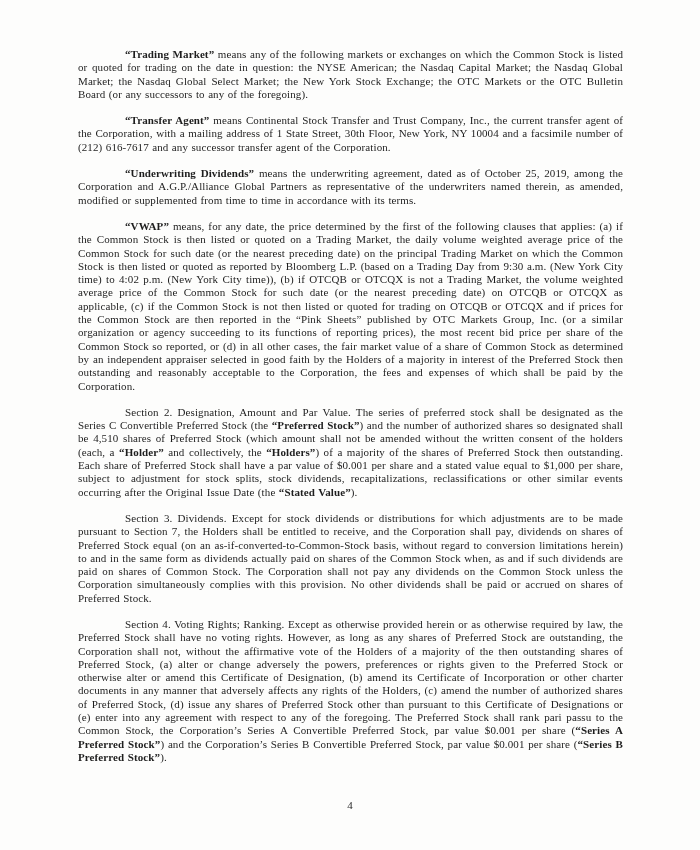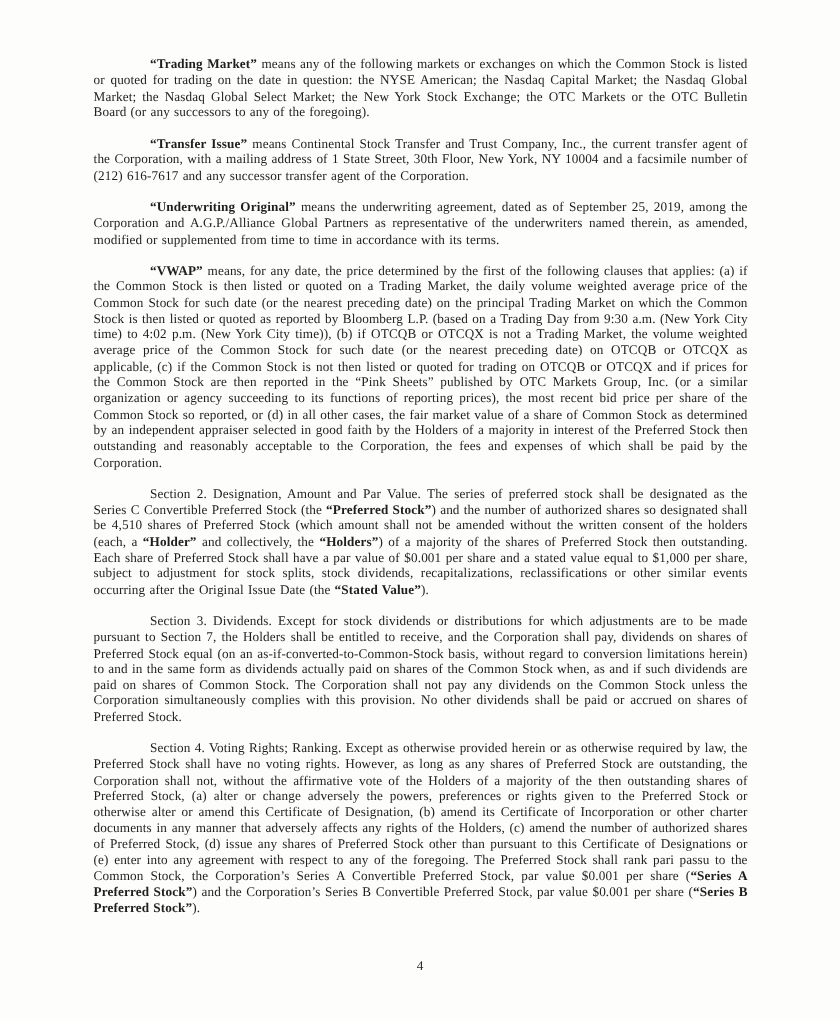--- a/index.html
+++ b/index.html
@@ -43,22 +43,22 @@
     font-size: 11px;
     color: #2a2a2a;
   }
 </style>
 </head>
 <body>
 
 <div class="page">
   <div class="content">
       <p><span class="run bold">“Trading Market”</span><span class="run normal"> means any of the following markets or exchanges on which the Common Stock is listed or quoted for trading on the date in question: the NYSE American; the Nasdaq Capital Market; the Nasdaq Global Market; the Nasdaq Global Select Market; the New York Stock Exchange; the OTC Markets or the OTC Bulletin Board (or any successors to any of the foregoing).</span></p>
-      <p><span class="run bold">“Transfer Issue”</span><span class="run normal"> means Continental Stock Transfer and Trust Company, Inc., the current transfer agent of the Corporation, with a mailing address of 1 State Street, 30th Floor, New York, NY 10004 and a facsimile number of (212) 616-7617 and any successor transfer agent of the Corporation.</span></p>
-      <p><span class="run bold">“Underwriting Original”</span><span class="run normal"> means the underwriting agreement, dated as of September 25, 2019, among the Corporation and A.G.P./Alliance Global Partners as representative of the underwriters named therein, as amended, modified or supplemented from time to time in accordance with its terms.</span></p>
+      <p><span class="run bold">“Transfer Agent”</span><span class="run normal"> means Continental Stock Transfer and Trust Company, Inc., the current transfer agent of the Corporation, with a mailing address of 1 State Street, 30th Floor, New York, NY 10004 and a facsimile number of (212) 616-7617 and any successor transfer agent of the Corporation.</span></p>
+      <p><span class="run bold">“Underwriting Dividends”</span><span class="run normal"> means the underwriting agreement, dated as of October 25, 2019, among the Corporation and A.G.P./Alliance Global Partners as representative of the underwriters named therein, as amended, modified or supplemented from time to time in accordance with its terms.</span></p>
       <p><span class="run bold">“VWAP”</span><span class="run normal"> means, for any date, the price determined by the first of the following clauses that applies: (a) if the Common Stock is then listed or quoted on a Trading Market, the daily volume weighted average price of the Common Stock for such date (or the nearest preceding date) on the principal Trading Market on which the Common Stock is then listed or quoted as reported by Bloomberg L.P. (based on a Trading Day from 9:30 a.m. (New York City time) to 4:02 p.m. (New York City time)), (b) if OTCQB or OTCQX is not a Trading Market, the volume weighted average price of the Common Stock for such date (or the nearest preceding date) on OTCQB or OTCQX as applicable, (c) if the Common Stock is not then listed or quoted for trading on OTCQB or OTCQX and if prices for the Common Stock are then reported in the “Pink Sheets” published by OTC Markets Group, Inc. (or a similar organization or agency succeeding to its functions of reporting prices), the most recent bid price per share of the Common Stock so reported, or (d) in all other cases, the fair market value of a share of Common Stock as determined by an independent appraiser selected in good faith by the Holders of a majority in interest of the Preferred Stock then outstanding and reasonably acceptable to the Corporation, the fees and expenses of which shall be paid by the Corporation.</span></p>
       <p><span class="run normal">Section 2. </span><span class="run underline">Designation, Amount and Par Value</span><span class="run normal">. The series of preferred stock shall be designated as the Series C Convertible Preferred Stock (the </span><span class="run bold">“Preferred Stock”</span><span class="run normal">) and the number of authorized shares so designated shall be 4,510 shares of Preferred Stock (which amount shall not be amended without the written consent of the holders (each, a </span><span class="run bold">“Holder”</span><span class="run normal"> and collectively, the </span><span class="run bold">“Holders”</span><span class="run normal">) of a majority of the shares of Preferred Stock then outstanding. Each share of Preferred Stock shall have a par value of $0.001 per share and a stated value equal to $1,000 per share, subject to adjustment for stock splits, stock dividends, recapitalizations, reclassifications or other similar events occurring after the Original Issue Date (the </span><span class="run bold">“Stated Value”</span><span class="run normal">).</span></p>
       <p><span class="run normal">Section 3. </span><span class="run underline">Dividends</span><span class="run normal">. Except for stock dividends or distributions for which adjustments are to be made pursuant to Section 7, the Holders shall be entitled to receive, and the Corporation shall pay, dividends on shares of Preferred Stock equal (on an as-if-converted-to-Common-Stock basis, without regard to conversion limitations herein) to and in the same form as dividends actually paid on shares of the Common Stock when, as and if such dividends are paid on shares of Common Stock. The Corporation shall not pay any dividends on the Common Stock unless the Corporation simultaneously complies with this provision. No other dividends shall be paid or accrued on shares of Preferred Stock.</span></p>
       <p><span class="run normal">Section 4. </span><span class="run underline">Voting Rights; Ranking</span><span class="run normal">. Except as otherwise provided herein or as otherwise required by law, the Preferred Stock shall have no voting rights. However, as long as any shares of Preferred Stock are outstanding, the Corporation shall not, without the affirmative vote of the Holders of a majority of the then outstanding shares of Preferred Stock, (a) alter or change adversely the powers, preferences or rights given to the Preferred Stock or otherwise alter or amend this Certificate of Designation, (b) amend its Certificate of Incorporation or other charter documents in any manner that adversely affects any rights of the Holders, (c) amend the number of authorized shares of Preferred Stock, (d) issue any shares of Preferred Stock other than pursuant to this Certificate of Designations or (e) enter into any agreement with respect to any of the foregoing. The Preferred Stock shall rank </span><span class="run italic">pari passu</span><span class="run normal"> to the Common Stock, the Corporation’s Series A Convertible Preferred Stock, par value $0.001 per share (</span><span class="run bold">“Series A Preferred Stock”</span><span class="run normal">) and the Corporation’s Series B Convertible Preferred Stock, par value $0.001 per share (</span><span class="run bold">“Series B Preferred Stock”</span><span class="run normal">).</span></p>
     </div>
   <div class="page-footer">
     <span>4</span>
   </div>
 </div>
 

